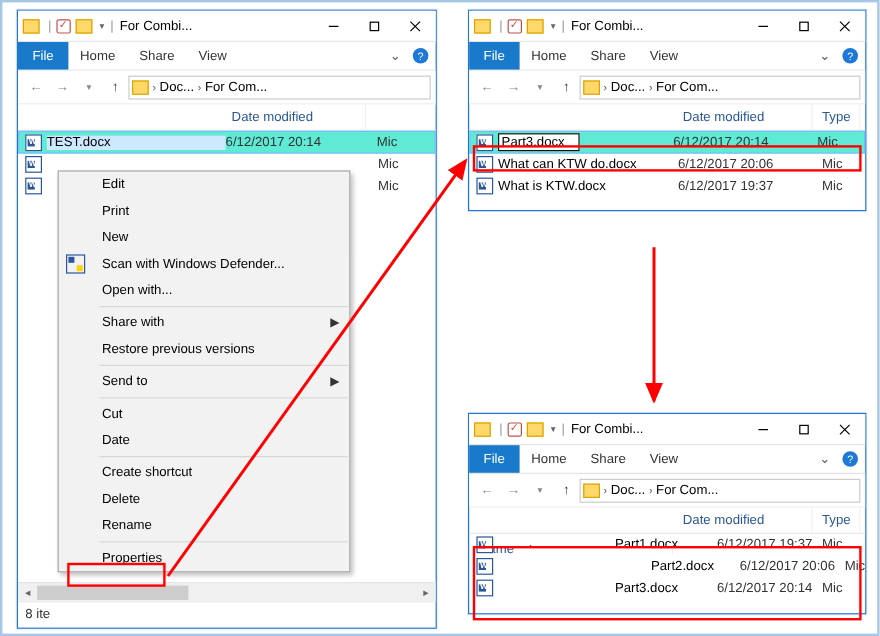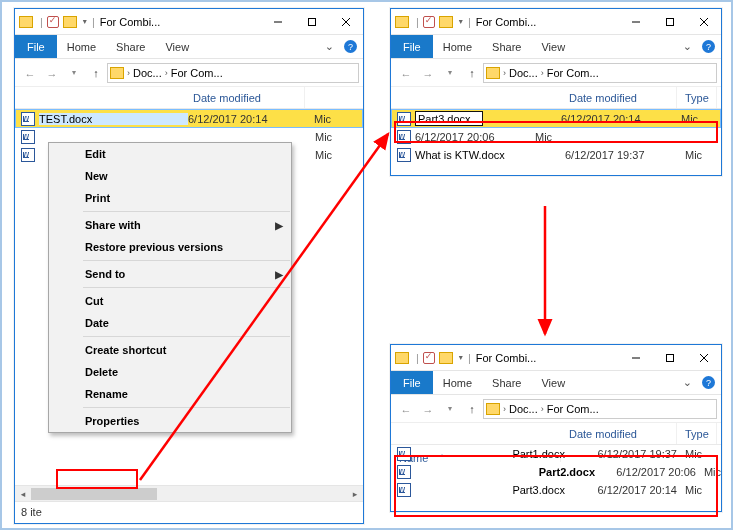--- a/index.html
+++ b/index.html
@@ -26,35 +26,35 @@
   .navbtn.enabled { color: #333; }
   .breadcrumb { flex: 1; height: 20px; border: 1px solid #ccc; background: #fff; display: flex; align-items: center; padding: 0 2px; overflow: hidden; }
   .breadcrumb .folder { width: 14px; height: 12px; background: #ffd869; border: 1px solid #d9a400; margin-right: 2px; flex-shrink: 0; }
   .breadcrumb .crumb { padding: 0 2px; white-space: nowrap; }
   .breadcrumb .chev { padding: 0 1px; color: #555; font-size: 9px; }
   .columns { height: 22px; display: flex; border-bottom: 1px solid #e9e9e9; }
   .col { padding: 4px 8px; display: flex; align-items: center; color: #2b5797; border-right: 1px solid #f0f0f0; overflow: hidden; white-space: nowrap; }
   .col-name { flex-shrink: 0; margin-top: 31px; }
   .filelist { position: relative; }
   .filerow { height: 18px; display: flex; align-items: center; padding-left: 6px; }
-  .filerow.selected { background: #fde047; border: 1px solid #7abdff; padding-left: 5px; height: 19px; }
+  .filerow.selected { background: #5eead4; border: 1px solid #7abdff; padding-left: 5px; height: 19px; }
   .docicon { width: 14px; height: 14px; border: 1px solid #2b579a; background: #fff; position: relative; margin-right: 4px; flex-shrink: 0; }
   .docicon::before { content: ""; position: absolute; left: 1px; top: 3px; width: 6px; height: 6px; background: #2b579a; }
   .docicon::after { content: "W"; position: absolute; left: 2px; top: 2px; font-size: 7px; color: #fff; font-weight: bold; }
   .fname { flex-shrink: 0; white-space: nowrap; overflow: hidden; }
   .fdate { color: #333; white-space: nowrap; }
   .ftype { color: #333; white-space: nowrap; padding-left: 8px; }
   .rename-input { border: 1px solid #111; background: #fff; height: 15px; padding: 0 2px; font-size: 11px; width: 68px; }
   .statusbar { height: 20px; border-top: 1px solid #e5e5e5; display: flex; align-items: center; padding: 0 6px; color: #333; }
   .scroll-h { height: 16px; background: #f0f0f0; border-top: 1px solid #e5e5e5; position: relative; }
   .scroll-track { position: absolute; left: 16px; right: 16px; top: 2px; height: 12px; background: #f0f0f0; }
   .scroll-thumb { position: absolute; left: 0; top: 0; height: 12px; width: 40%; background: #cdcdcd; }
   .scroll-btn { position: absolute; top: 0; width: 16px; height: 16px; display: flex; align-items: center; justify-content: center; color: #666; font-size: 9px; }
   .context-menu { position: absolute; background: #f2f2f2; border: 1px solid #a7a7a7; box-shadow: 2px 3px 4px rgba(0,0,0,0.25); width: 244px; }
-  .cm-row { height: 22px; display: flex; align-items: center; padding-left: 36px; position: relative; font-weight: bold; }
+  .cm-row { height: 22px; display: flex; align-items: center; padding-left: 36px; position: relative; }
   .cm-row.bold { font-weight: bold; }
   .cm-sep { height: 1px; background: #d7d7d7; margin: 2px 1px 2px 34px; }
   .cm-iconbox { position: absolute; left: 6px; top: 3px; width: 16px; height: 16px; }
   .cm-iconbox.shield { border: 1px solid #2b579a; }
   .cm-iconbox.shield::before { content: ""; position: absolute; left: 1px; top: 1px; width: 5px; height: 5px; background: #2b579a; }
   .cm-iconbox.shield::after { content: ""; position: absolute; right: 1px; bottom: 1px; width: 5px; height: 5px; background: #ffd400; }
   .cm-sub { position: absolute; right: 8px; font-size: 10px; color: #333; }
   .highlight-box { position: absolute; border: 2px solid #ff0000; pointer-events: none; }
   svg.arrow { position: absolute; pointer-events: none; }
 </style>
@@ -146,22 +146,27 @@
       </div>
     <div class="scroll-btn" style="right:0;">▸</div>
   </div>
   <div class="statusbar">
     <span>8 ite</span>
   </div>
 </div>
 
 <div class="context-menu" style="left:46px; top:140px;">
   <div class="cm-row">Edit</div>
+  <div class="cm-row">Print</div>
   <div class="cm-row">New</div>
-  <div class="cm-row">Print</div>
+  <div class="cm-row">
+      <span class="cm-iconbox shield"></span>
+      <span>Scan with Windows Defender...</span>
+    </div>
+  <div class="cm-row">Open with...</div>
   <div class="cm-sep"></div>
   <div class="cm-row">
       <span>Share with</span>
       <span class="cm-sub">▶</span>
     </div>
   <div class="cm-row">Restore previous versions</div>
   <div class="cm-sep"></div>
   <div class="cm-row">
       <span>Send to</span>
       <span class="cm-sub">▶</span>
@@ -239,20 +244,21 @@
   <div class="filelist" style="height:66px;">
     <div class="filerow selected">
       <span class="docicon"></span>
       <input class="rename-input" value="Part3.docx" style="">
       <span style="width:78px;"></span>
       <span class="fdate" style="width:112px;">6/12/2017 20:14</span>
       <span class="ftype">Mic</span>
     </div>
     <div class="filerow">
       <span class="docicon"></span>
+      <span class="fname" style="width:150px;">What can KTW do.docx</span>
       <span class="fdate" style="width:112px;">6/12/2017 20:06</span>
       <span class="ftype">Mic</span>
     </div>
     <div class="filerow">
       <span class="docicon"></span>
       <span class="fname" style="width:150px;">What is KTW.docx</span>
       <span class="fdate" style="width:112px;">6/12/2017 19:37</span>
       <span class="ftype">Mic</span>
     </div>
   </div>
@@ -319,21 +325,21 @@
   </div>
   <div class="filelist" style="height:66px;text-align:right;">
     <div class="filerow">
       <span class="docicon"></span>
       <span class="fname" style="width:150px;">Part1.docx</span>
       <span class="fdate" style="width:112px;">6/12/2017 19:37</span>
       <span class="ftype">Mic</span>
     </div>
     <div class="filerow">
       <span class="docicon"></span>
-      <span class="fname" style="width:180px;font-weight:bold;">Part2.docx</span>
+      <span class="fname" style="width:180px;">Part2.docx</span>
       <span class="fdate" style="width:112px;">6/12/2017 20:06</span>
       <span class="ftype">Mic</span>
     </div>
     <div class="filerow">
       <span class="docicon"></span>
       <span class="fname" style="width:150px;">Part3.docx</span>
       <span class="fdate" style="width:112px;">6/12/2017 20:14</span>
       <span class="ftype">Mic</span>
     </div>
   </div>

